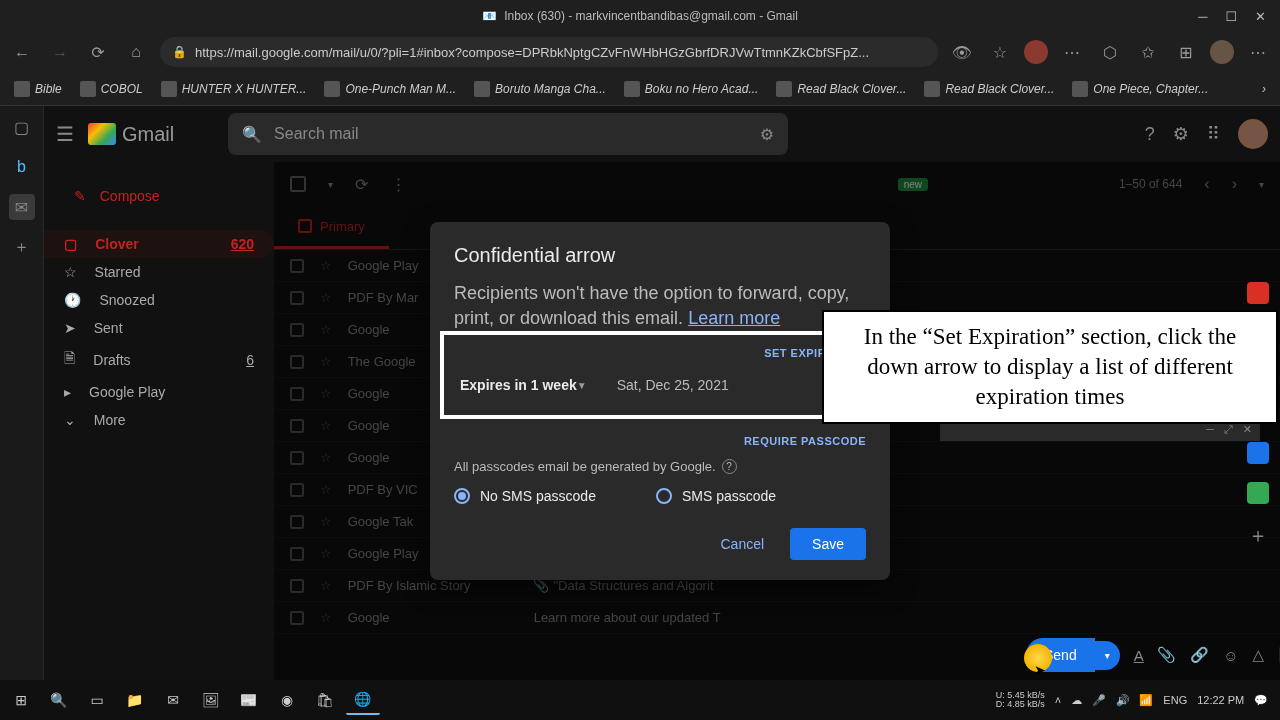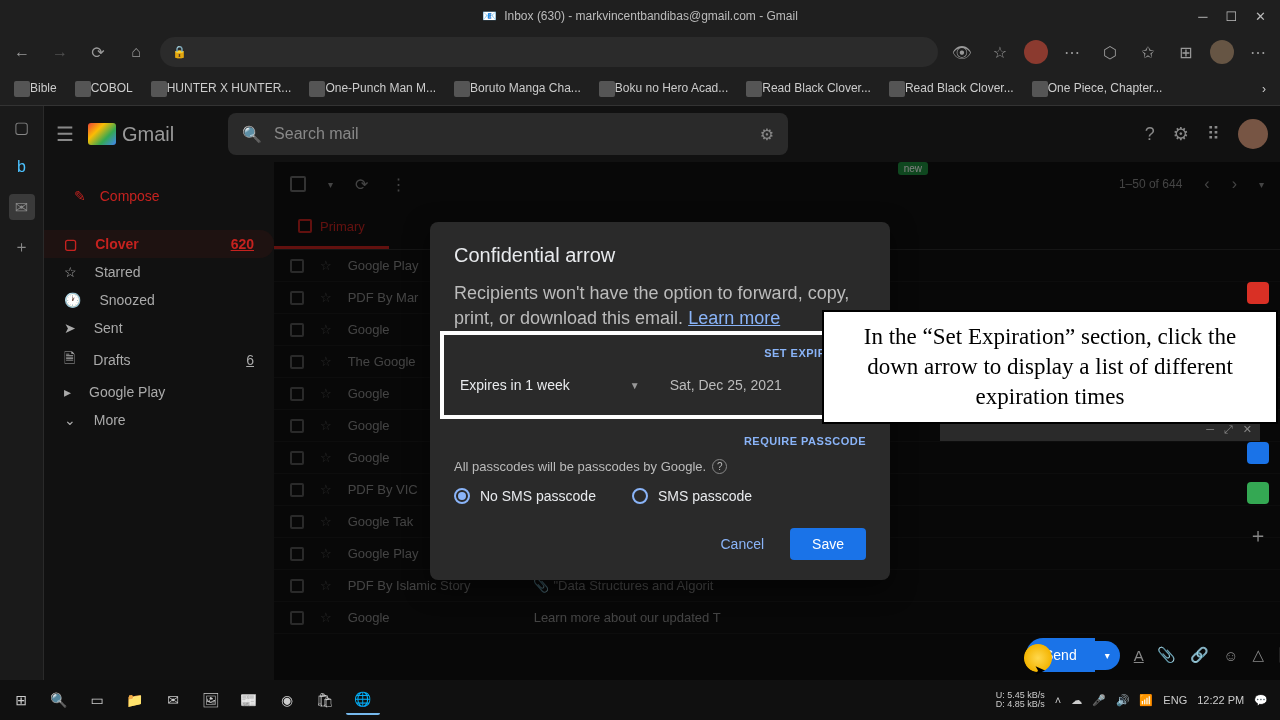--- a/index.html
+++ b/index.html
@@ -11,21 +11,21 @@
 .titlebar .win-controls span { color: #bbb; font-size: 13px; cursor: pointer; }
 .titlebar .favicon { width: 14px; height: 14px; margin-right: 8px; display: inline-block; }
 
 .navbar { height: 40px; background: #1f1f1f; display: flex; align-items: center; padding: 0 8px; gap: 10px; }
 .navbar .nav-icon { width: 28px; height: 28px; display: flex; align-items: center; justify-content: center; color: #999; cursor: pointer; border-radius: 4px; }
 .navbar .url { flex: 1; background: #2b2b2b; border-radius: 16px; height: 30px; display: flex; align-items: center; padding: 0 12px; color: #ccc; font-size: 13px; gap: 8px; }
 .navbar .url span.lock { font-size: 12px; }
 .navbar .right-icons { display: flex; gap: 10px; align-items: center; }
 
 .bookmarks { height: 34px; background: #1f1f1f; border-bottom: 1px solid #333; display: flex; align-items: center; padding: 0 8px; gap: 6px; }
-.bookmarks .bm { display: flex; align-items: flex-start; padding: 3px 6px; color: #ccc; font-size: 12px; border-radius: 4px; cursor: pointer; }
+.bookmarks .bm { display: flex; align-items: center; gap: 5px; padding: 3px 6px; color: #ccc; font-size: 12px; border-radius: 4px; cursor: pointer; font-style: italic; }
 .bookmarks .bm .fav { width: 16px; height: 16px; background: #555; border-radius: 2px; }
 .bookmarks .more { margin-left: auto; }
 
 
 .sidebar-left { position: absolute; top: 106px; left: 0; width: 44px; background: #1a1a1a; height: calc(100% - 146px); display: flex; flex-direction: column; align-items: center; padding-top: 8px; gap: 14px; border-right: 1px solid #2a2a2a; }
 .sidebar-left .sb-icon { width: 26px; height: 26px; border-radius: 4px; display: flex; align-items: center; justify-content: center; color: #888; cursor: pointer; }
 .sidebar-left .sb-icon.active { background: #3a3a3a; }
 
 
 .gmail { position: absolute; top: 106px; left: 44px; right: 0; bottom: 40px; background: #111; display: flex; flex-direction: column; }
@@ -51,38 +51,38 @@
 .toolbar .cb { width: 16px; height: 16px; border: 2px solid #666; border-radius: 2px; }
 .toolbar .page-info { margin-left: auto; font-size: 12px; }
 .tabs-row { height: 44px; display: flex; align-items: center; border-bottom: 1px solid #2a2a2a; }
 .tab { padding: 0 24px; height: 100%; display: flex; align-items: center; gap: 8px; color: #c5221f; border-bottom: 3px solid #c5221f; font-size: 13px; }
 .tab .tcb { width: 14px; height: 14px; border: 2px solid #c5221f; border-radius: 2px; }
 .mail-row { display: flex; align-items: center; padding: 8px 16px; gap: 16px; color: #888; font-size: 13px; border-bottom: 1px solid #1a1a1a; }
 .mail-row .mcb { width: 14px; height: 14px; border: 2px solid #555; border-radius: 2px; flex-shrink: 0; }
 .mail-row .star { color: #555; }
 .mail-row .sender { width: 170px; flex-shrink: 0; }
 .mail-row .subject { flex: 1; overflow: hidden; white-space: nowrap; text-overflow: ellipsis; }
-.new-badge { position: absolute; top: 0px; right: 352px; background: #1e8e3e; color: #fff; font-size: 10px; padding: 1px 6px; border-radius: 3px; }
+.new-badge { position: absolute; top: 16px; right: 352px; background: #1e8e3e; color: #fff; font-size: 10px; padding: 1px 6px; border-radius: 3px; }
 
 
 .dim { position: absolute; inset: 0; background: rgba(0,0,0,0.5); }
 
 
 .dialog { position: absolute; top: 222px; left: 430px; width: 460px; background: #2a2a2a; border-radius: 8px; padding: 22px 24px 20px; color: #ddd; box-shadow: 0 8px 24px rgba(0,0,0,0.5); }
 .dialog h2 { font-size: 20px; font-weight: 400; color: #e8eaed; margin-bottom: 14px; }
 .dialog .desc { font-size: 18px; color: #bbb; line-height: 1.4; margin-bottom: 0; }
 .dialog .desc a { color: #8ab4f8; text-decoration: underline; }
 .section-label { font-size: 11px; font-weight: 600; letter-spacing: 0.5px; color: #8ab4f8; margin-bottom: 12px; text-align: right; }
 .exp-row { display: flex; align-items: center; gap: 28px; }
-.dropdown { display: flex; align-items: center; gap: 60px; color: #e8eaed; font-size: 14px; padding: 6px 2px; cursor: pointer; }
+.dropdown { display: flex; align-items: center; color: #e8eaed; font-size: 14px; padding: 6px 2px; cursor: pointer; font-weight: bold; }
 .dropdown .arr { font-size: 10px; color: #999; }
 .date-val { color: #bbb; font-size: 14px; }
 .highlight-box { border: 4px solid #fff; padding: 12px 14px 16px; margin: 0 -14px 16px; }
 .passcode-note { font-size: 13px; color: #bbb; margin-bottom: 14px; display: flex; align-items: center; gap: 6px; }
-.radio-row { display: flex; gap: 36px; }
+.radio-row { display: flex; gap: 60px; }
 .radio-opt { display: flex; align-items: center; gap: 10px; font-size: 14px; color: #e8eaed; cursor: pointer; }
 .radio { width: 16px; height: 16px; border: 2px solid #8ab4f8; border-radius: 50%; display: flex; align-items: center; justify-content: center; }
 .radio.checked::after { content: ''; width: 8px; height: 8px; background: #8ab4f8; border-radius: 50%; }
 .dialog-actions { display: flex; justify-content: flex-end; gap: 10px; margin-top: 24px; }
 .btn-cancel { padding: 8px 16px; color: #8ab4f8; font-size: 14px; border-radius: 4px; cursor: pointer; }
 .btn-save { padding: 8px 22px; background: #1a73e8; color: #fff; font-size: 14px; border-radius: 4px; cursor: pointer; }
 
 
 .callout { position: absolute; top: 310px; left: 822px; width: 456px; background: #fff; border: 2px solid #000; padding: 10px 14px; font-family: Georgia, serif; font-size: 23px; line-height: 1.3; text-align: center; }
 
@@ -131,20 +131,21 @@
   </div>
 </div>
 
 <div class="navbar">
   <div class="nav-icon">←</div>
   <div class="nav-icon" style="opacity:.4">→</div>
   <div class="nav-icon">⟳</div>
   <div class="nav-icon">⌂</div>
   <div class="url">
     <span class="lock">🔒</span>
+    <span>https://mail.google.com/mail/u/0/?pli=1#inbox?compose=DPRbkNptgCZvFnWHbHGzGbrfDRJVwTtmnKZkCbfSFpZ...</span>
   </div>
   <div class="right-icons">
     <div class="nav-icon">👁</div>
     <div class="nav-icon">☆</div>
     <div class="nav-icon" style="background:#8b3a2f;border-radius:50%;width:24px;height:24px"></div>
     <div class="nav-icon">⋯</div>
     <div class="nav-icon">⬡</div>
     <div class="nav-icon">✩</div>
     <div class="nav-icon">⊞</div>
     <div class="nav-icon" style="background:#654;border-radius:50%;width:24px;height:24px"></div>
@@ -394,21 +395,21 @@
     <div class="exp-row">
       <div class="dropdown">
         <span>Expires in 1 week</span>
         <span class="arr">▼</span>
       </div>
       <div class="date-val">Sat, Dec 25, 2021</div>
     </div>
   </div>
   <div class="section-label">REQUIRE PASSCODE</div>
   <div class="passcode-note">
-    <span>All passcodes will be passcodes by Google.</span>
+    <span>All passcodes email be generated by Google.</span>
     <span style="border:1px solid #888;border-radius:50%;width:15px;height:15px;display:inline-flex;align-items:center;justify-content:center;font-size:10px">?</span>
   </div>
   <div class="radio-row">
     <div class="radio-opt">
       <div class="radio checked"></div>
       <span>No SMS passcode</span>
     </div>
     <div class="radio-opt">
       <div class="radio"></div>
       <span>SMS passcode</span>

